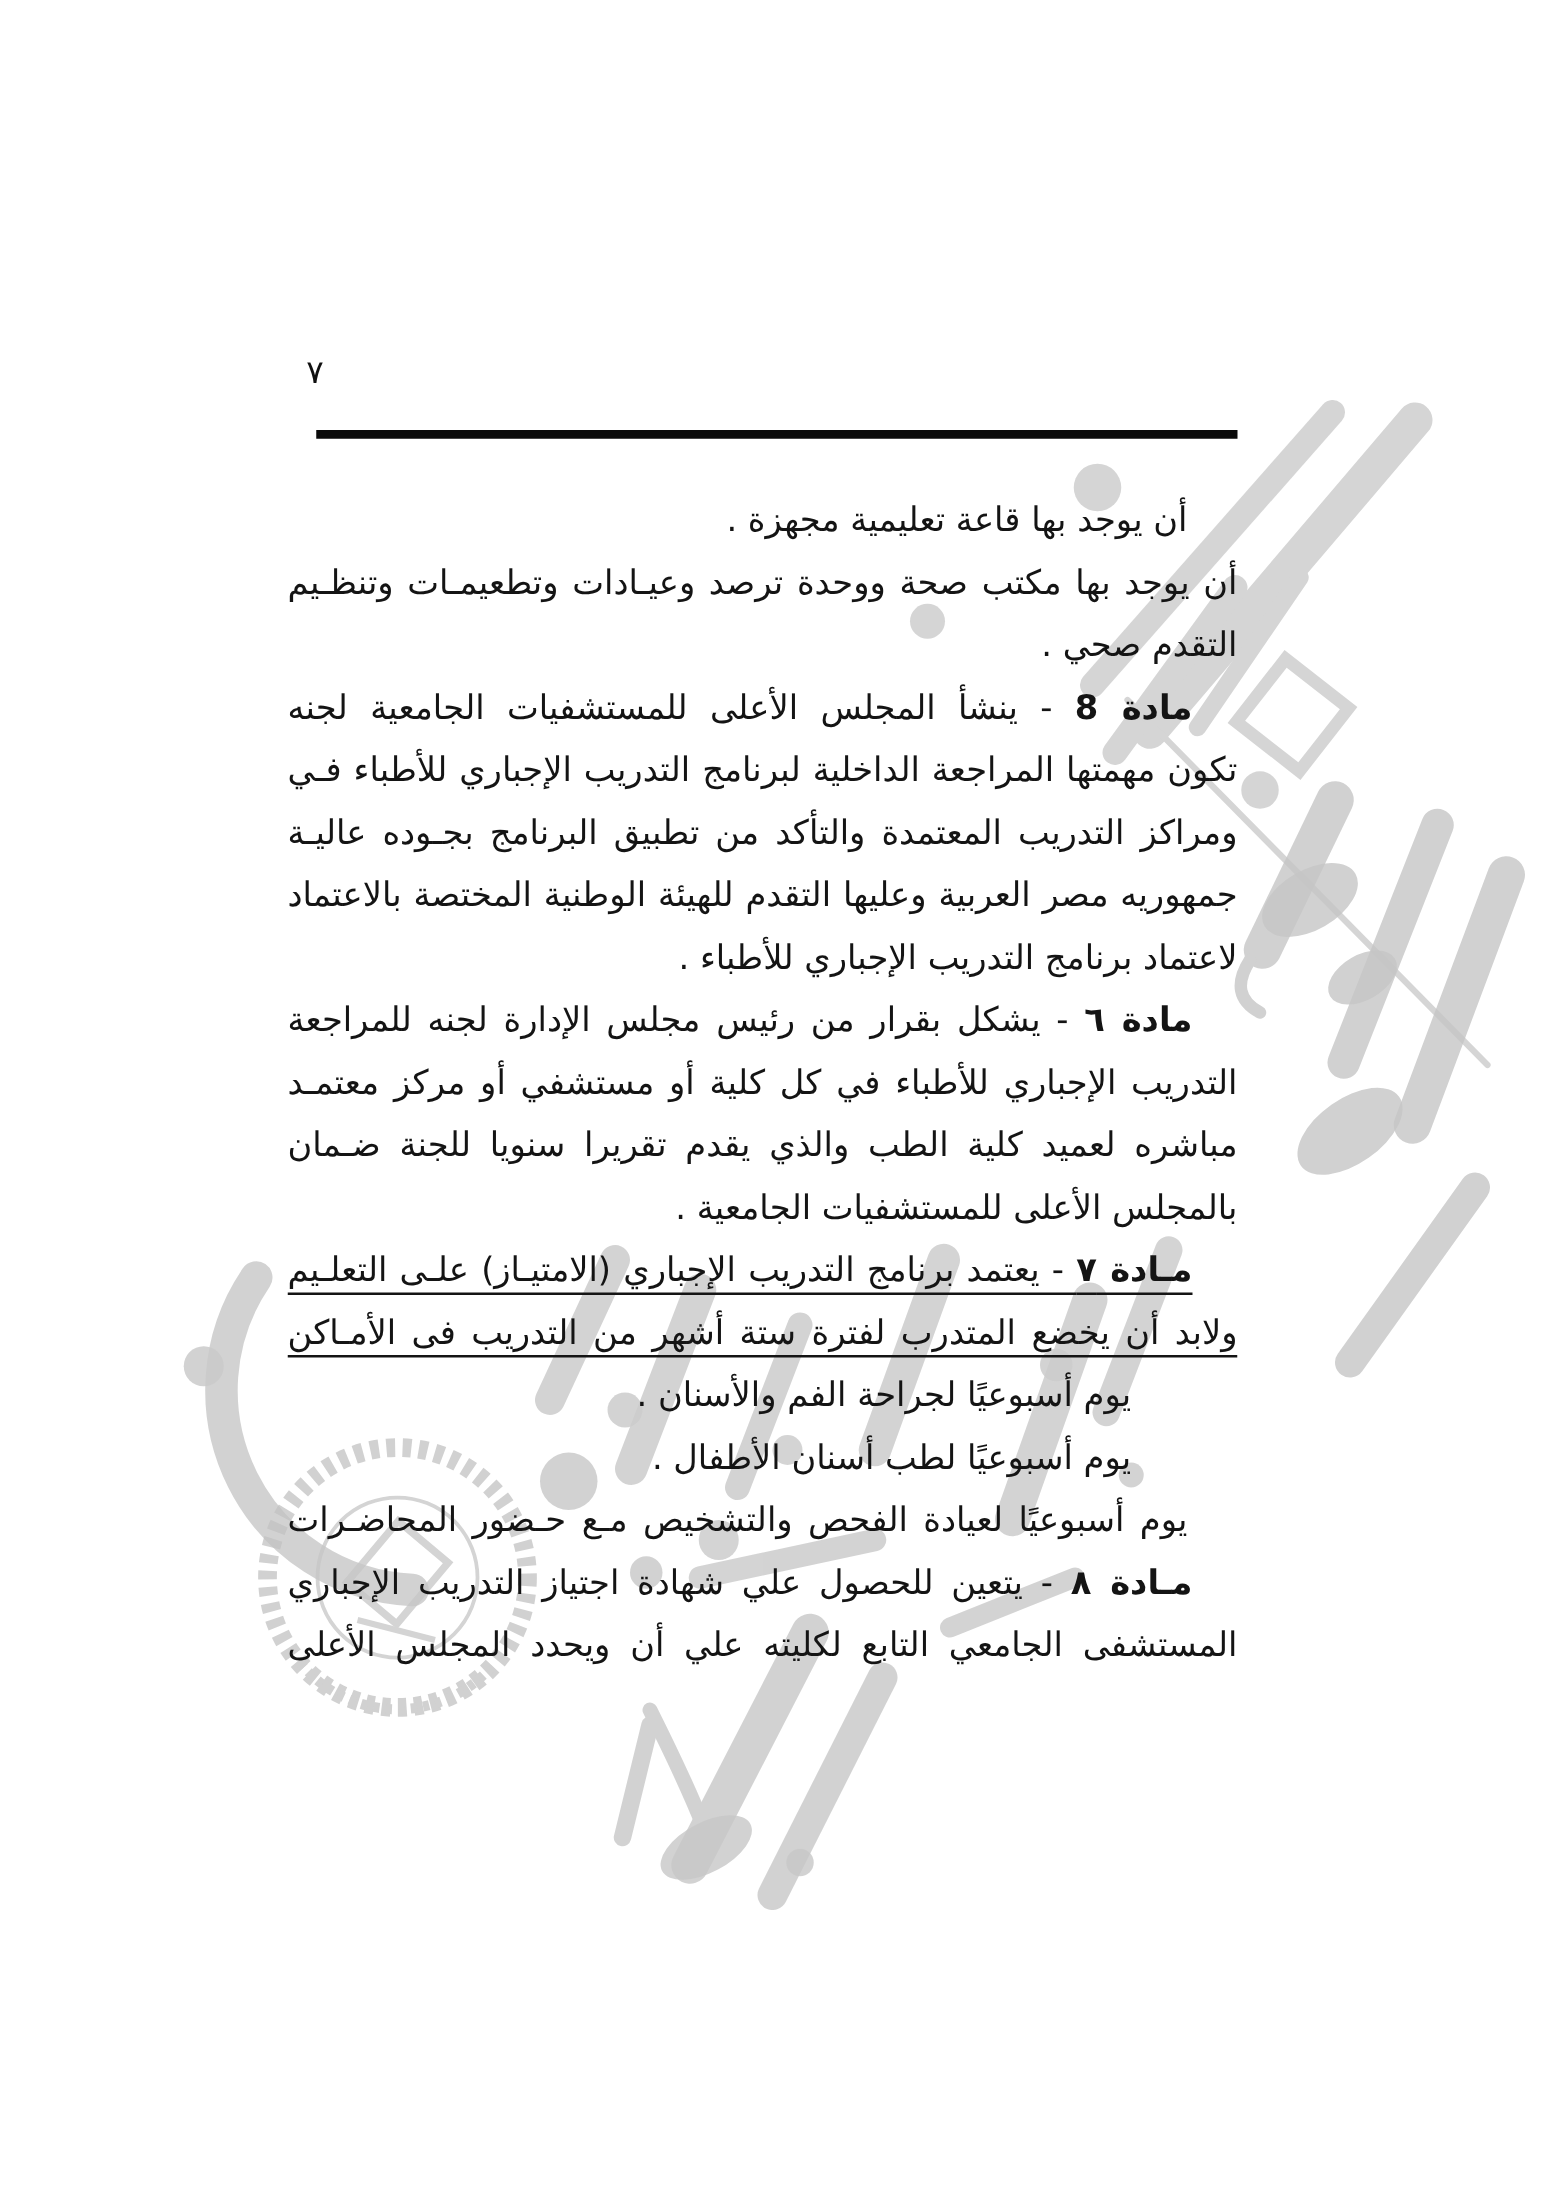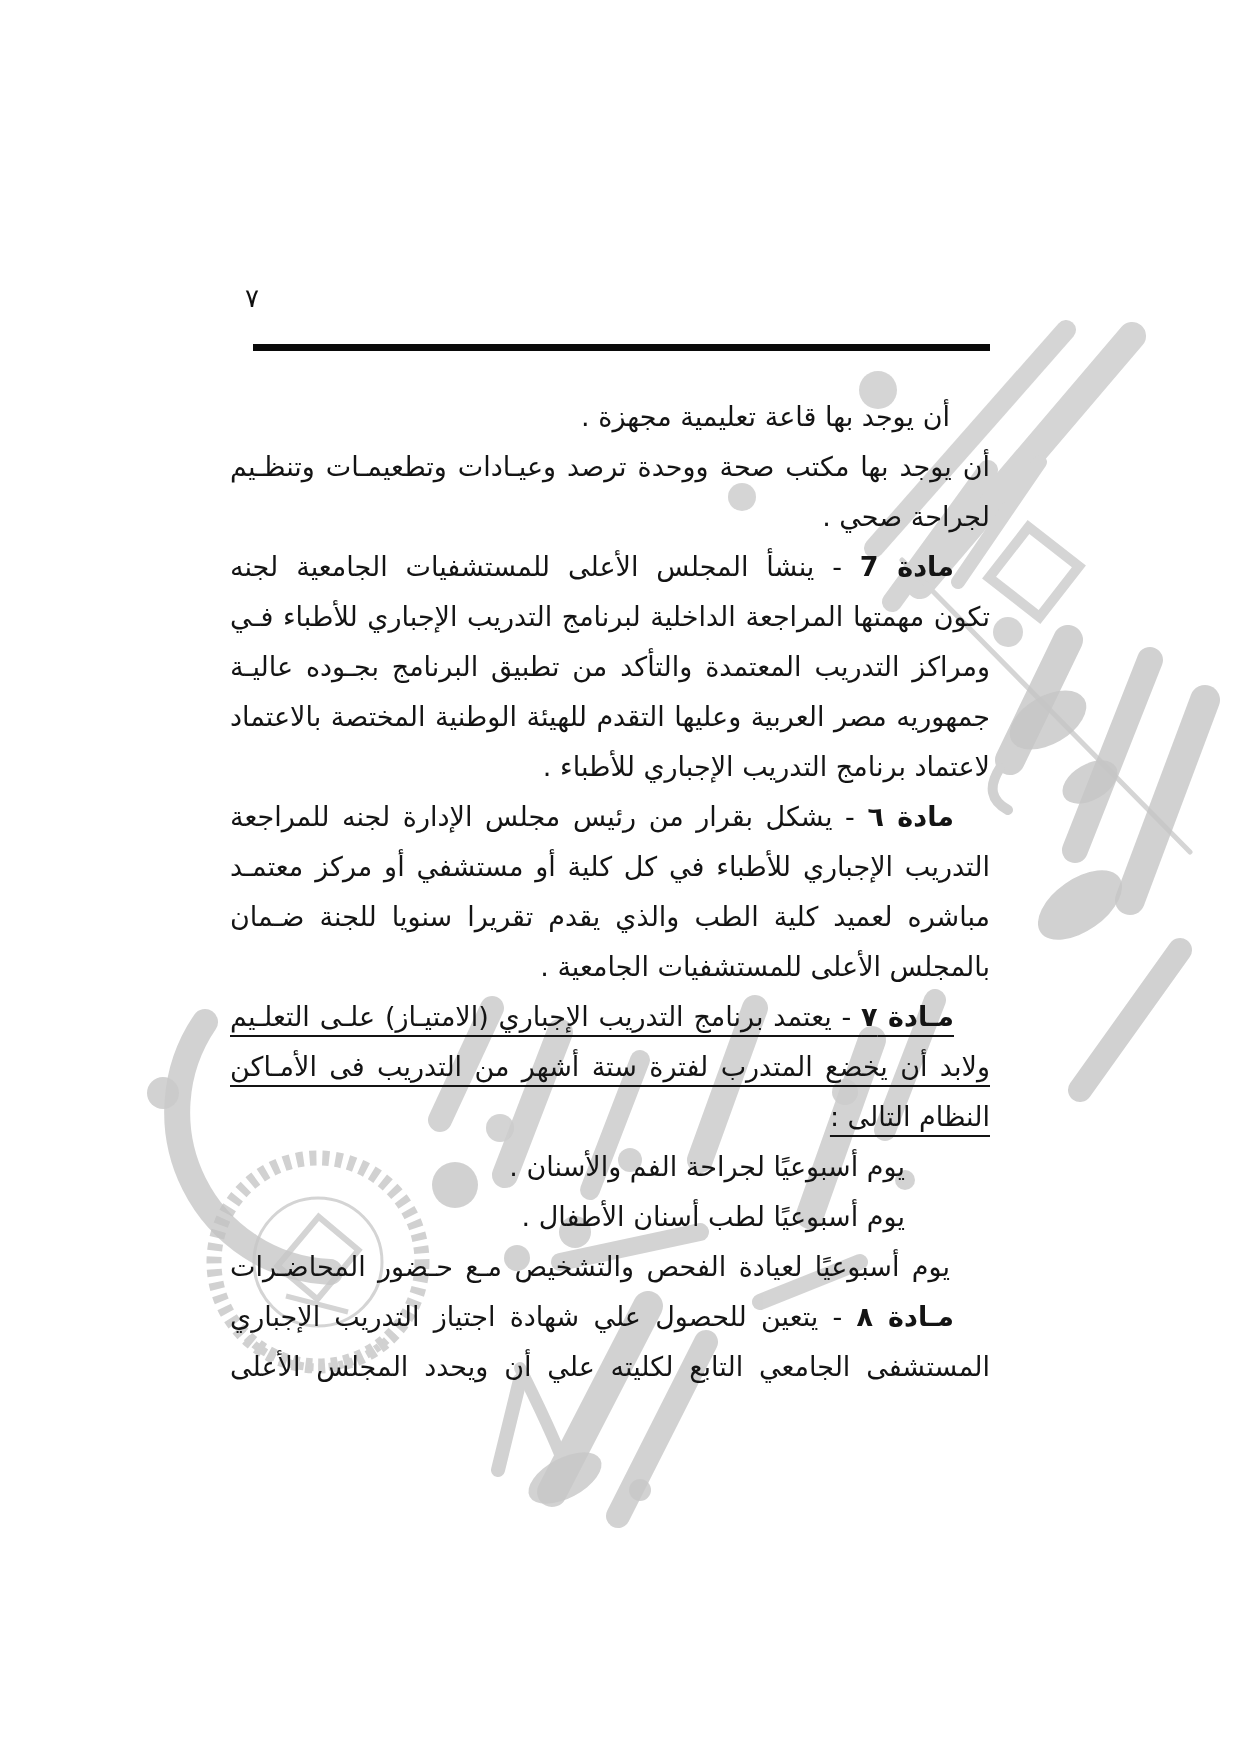--- a/index.html
+++ b/index.html
@@ -128,33 +128,32 @@
   </svg>
 
   <div class="header">
     <div class="page-num">٧</div>
   </div>
   <div class="header-rule"></div>
 
   <div class="content">
       <div class="line" style="padding-right: 40px; margin-top: 40px;">أن يوجد بها قاعة تعليمية مجهزة .</div>
       <div class="line full">أن يوجد بها مكتب صحة ووحدة ترصد وعيـادات وتطعيمـات وتنظـيم أسـرة</div>
-      <div class="line">لجراحة صحي .</div>
-      <div class="line full" style="padding-right: 36px;"><strong>مادة 7</strong> - ينشأ المجلس الأعلى للمستشفيات الجامعية لجنه ضمان جوده مركزيـه</div>
+      <div class="line">التقدم صحي .</div>
+      <div class="line full" style="padding-right: 36px;"><strong>مادة 8</strong> - ينشأ المجلس الأعلى للمستشفيات الجامعية لجنه ضمان جوده مركزيـه</div>
       <div class="line full">تكون مهمتها المراجعة الداخلية لبرنامج التدريب الإجباري للأطباء فـي المستـشفيات</div>
       <div class="line full">ومراكز التدريب المعتمدة والتأكد من تطبيق البرنامج بجـوده عاليـة علـي مـستوي</div>
       <div class="line full">جمهوريه مصر العربية وعليها التقدم للهيئة الوطنية المختصة بالاعتماد أوهيئة عالميـه</div>
       <div class="line">لاعتماد برنامج التدريب الإجباري للأطباء .</div>
       <div class="line full" style="padding-right: 36px;"><strong>مادة ٦</strong> - يشكل بقرار من رئيس مجلس الإدارة لجنه للمراجعة الداخلية لبرنـامج</div>
       <div class="line full">التدريب الإجباري للأطباء في كل كلية أو مستشفي أو مركز معتمـد ويقـدم تقـاريره</div>
       <div class="line full">مباشره لعميد كلية الطب والذي يقدم تقريرا سنويا للجنة ضـمان الجـودة المركزيـة</div>
       <div class="line">بالمجلس الأعلى للمستشفيات الجامعية .</div>
       <div class="line full u" style="padding-right: 36px;"><strong>مـادة ٧</strong> - يعتمد برنامج التدريب الإجباري (الامتيـاز) علـى التعلـيم الهجـين</div>
       <div class="line full u">ولابد أن يخضع المتدرب لفترة ستة أشهر من التدريب فى الأمـاكن المعتمـدة وفـق</div>
-      <div class="line u">النظام التالى :</div>
       <div class="line" style="padding-right: 85px;">يوم أسبوعيًا لجراحة الفم والأسنان .</div>
       <div class="line" style="padding-right: 85px;">يوم أسبوعيًا لطب أسنان الأطفال .</div>
       <div class="line full" style="padding-right: 40px;">يوم أسبوعيًا لعيادة الفحص والتشخيص مـع حـضور المحاضـرات والنـدوات</div>
       <div class="line full" style="padding-right: 36px;"><strong>مـادة ٨</strong> - يتعين للحصول علي شهادة اجتياز التدريب الإجباري لكل طبيب مـن</div>
       <div class="line full">المستشفى الجامعي التابع لكليته علي أن ويحدد المجلس الأعلى للمستشفيات الجامعيـة</div>
     </div>
 
 </div>
 
 </body></html>

